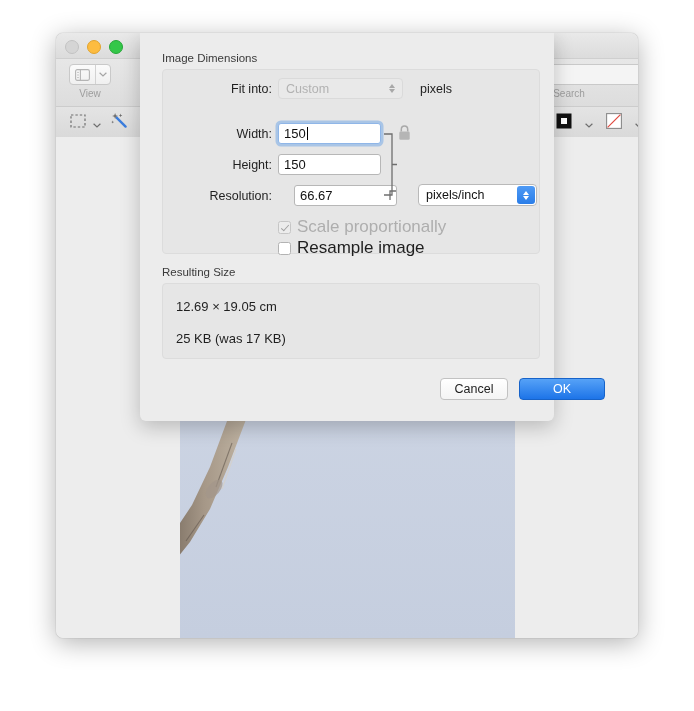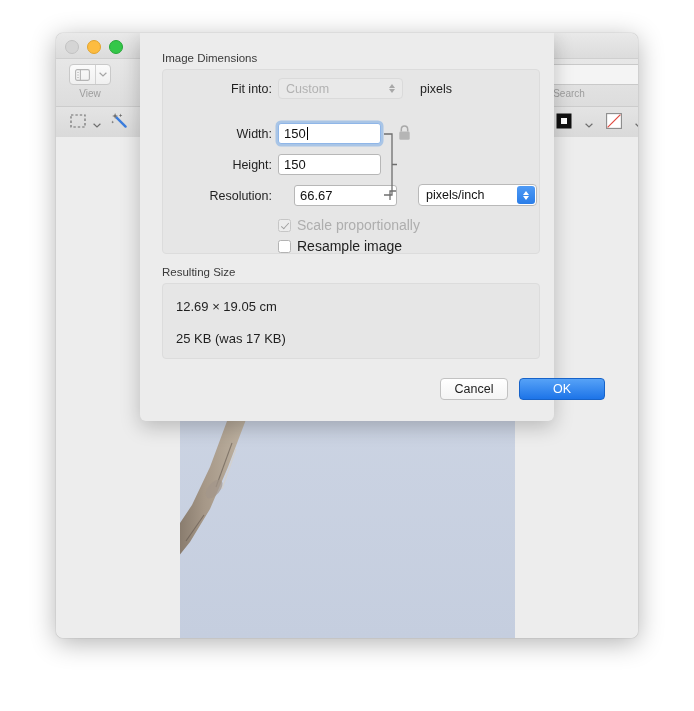--- a/index.html
+++ b/index.html
@@ -333,21 +333,21 @@
   }
   .cbox.checked.dim::after {
     content: "";
     position: absolute;
     left: 4px; top: 1px;
     width: 3px; height: 7px;
     border: solid #a0a0a0;
     border-width: 0 1.6px 1.6px 0;
     transform: rotate(42deg);
   }
-  .cb-label { font-size: 14px; color: #1f1f1f; font-family: "Liberation Sans", sans-serif; }
+  .cb-label { font-size: 17px; color: #1f1f1f; font-family: "Liberation Sans", sans-serif; }
   .cb-label.dim { color: #aeaeae; }
 
   .result-line {
     position: absolute;
     font-size: 13px;
     color: #1f1f1f;
     font-family: "Liberation Sans", sans-serif;
   }
 
   .btn {

